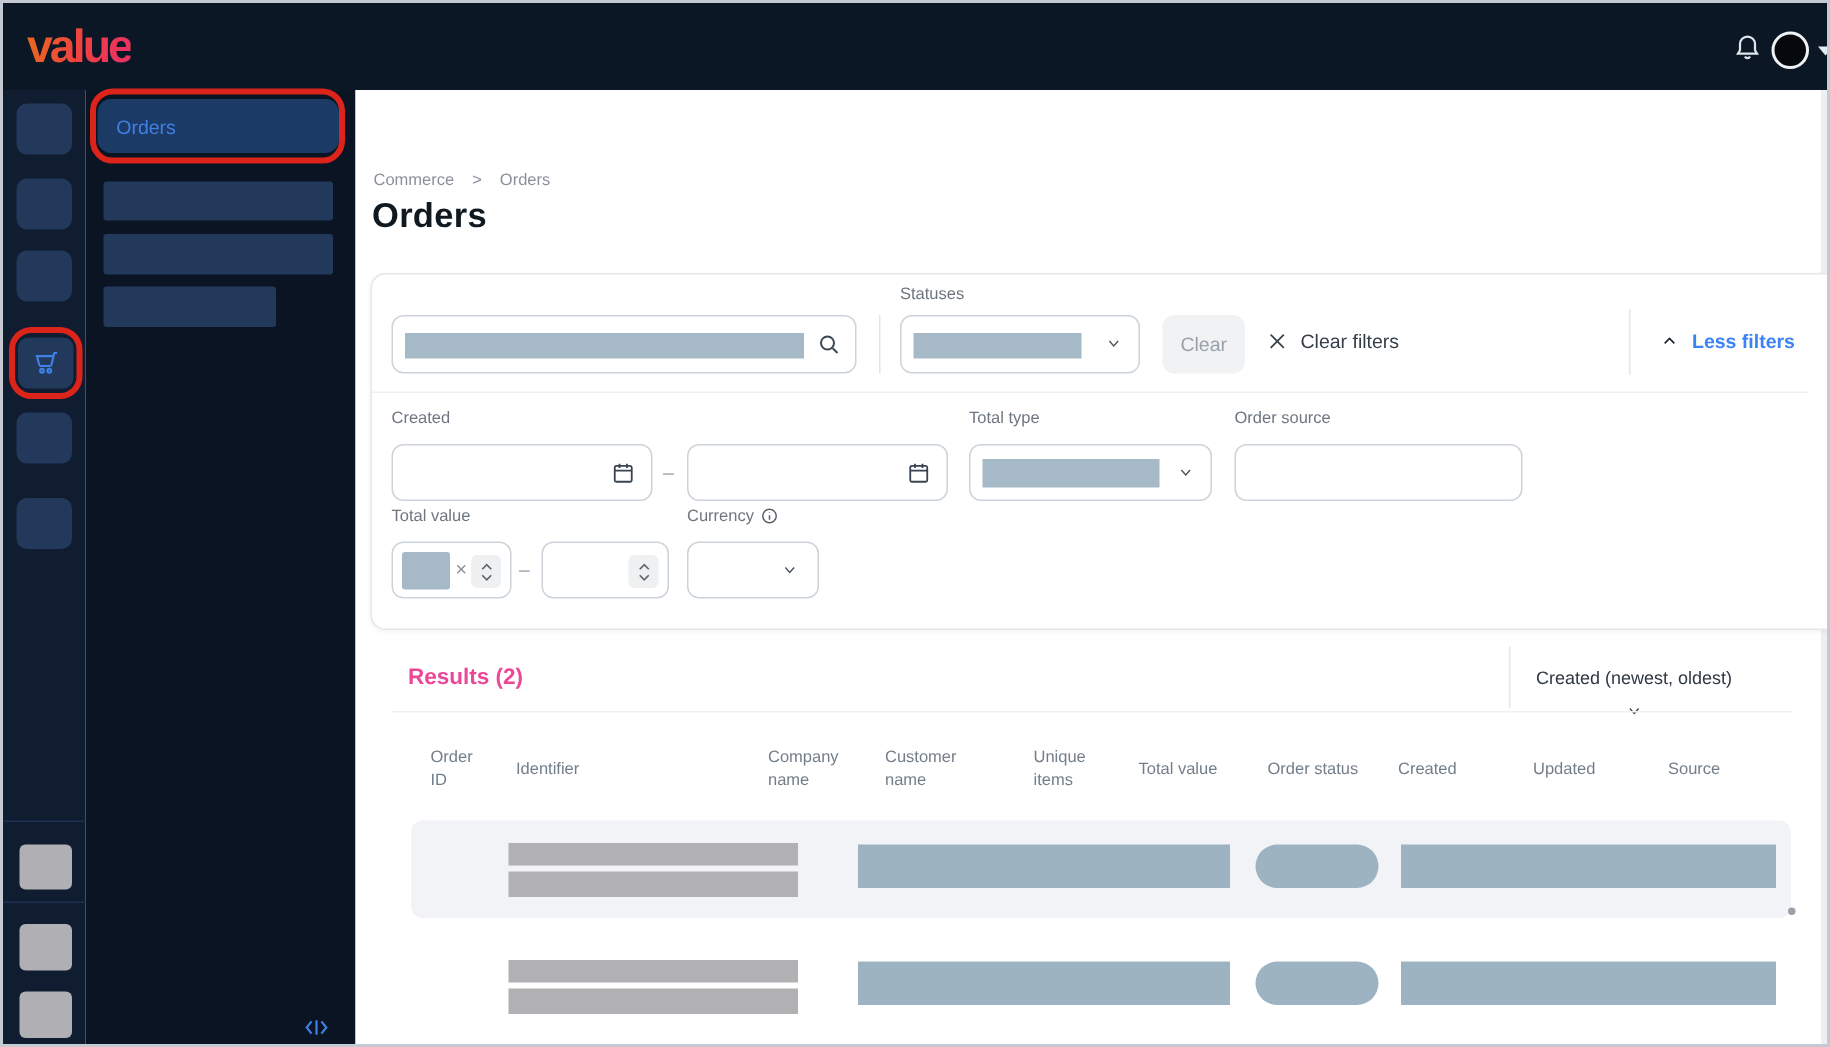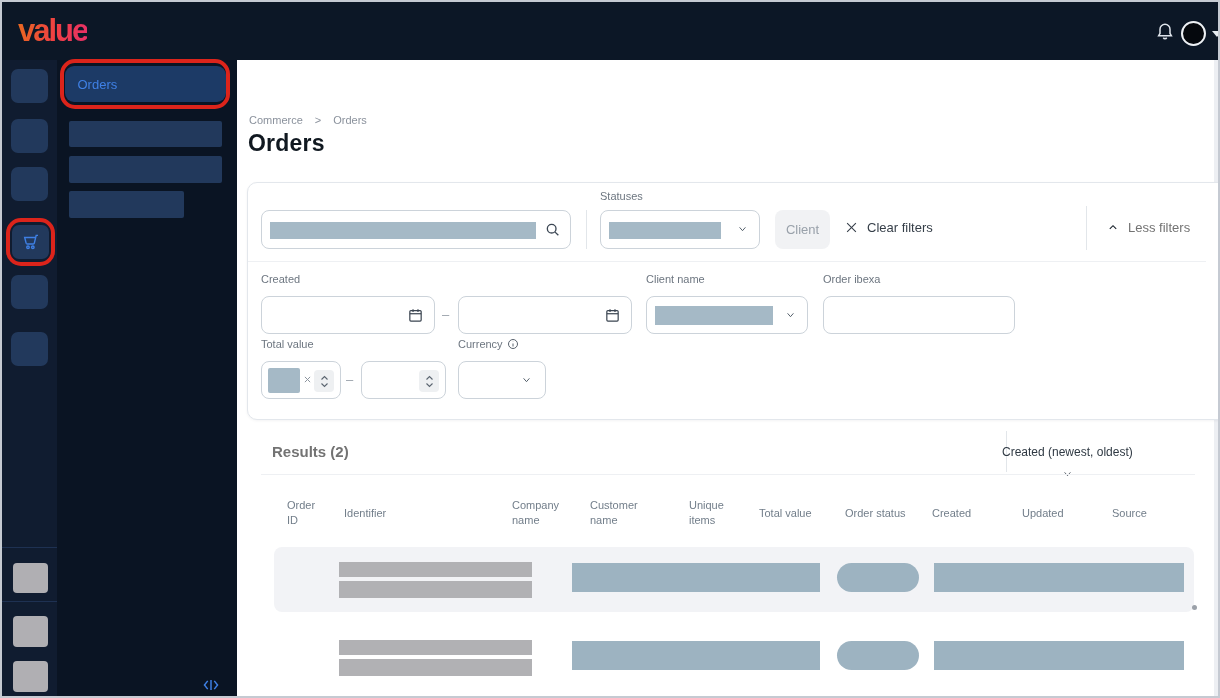--- a/index.html
+++ b/index.html
@@ -41,27 +41,27 @@
   #fpanel{position:absolute;left:10px;top:122px;width:1128px;height:238px;background:#fff;
           border:1px solid #e3e7ec;border-radius:10px;box-shadow:0 1px 3px rgba(16,24,40,.05);}
   .inp{position:absolute;border:1px solid #ccd3da;border-radius:8px;background:#fff;}
   .label{position:absolute;font-size:11px;color:#6d7680;}
   .ph{position:absolute;background:#a5b9c6;}
   .vdiv{position:absolute;width:1px;background:#e2e6ea;}
   .hdiv{position:absolute;height:1px;background:#eef0f3;}
   .btn-apply{position:absolute;border:none;border-radius:8px;background:#f1f2f4;color:#99a1aa;
              font-size:13px;cursor:pointer;}
   .linkrow{position:absolute;display:flex;gap:8px;font-size:13px;color:#353e48;cursor:pointer;}
-  .bold-link{font-weight:400;color:#737373;font-size:13px;}
+  .bold-link{font-weight:700;color:#3b82f6;font-size:13px;}
   .dash{position:absolute;color:#99a1aa;font-size:13px;}
   .stepper{position:absolute;width:20px;height:22px;background:#eef0f2;border-radius:4px;
            display:flex;flex-direction:column;align-items:center;justify-content:center;gap:1px;cursor:pointer;}
   .chip{position:absolute;background:#a5b9c6;border-radius:2px;}
 
-  .results-title{font-size:15px;font-weight:700;color:#737373;}
+  .results-title{font-size:15px;font-weight:700;color:#ec4899;}
   .sort{display:flex;align-items:center;gap:10px;font-size:12px;color:#2f3943;cursor:pointer;}
   .th{position:absolute;display:flex;align-items:center;font-size:11px;color:#727e8a;line-height:1.35;height:34px;}
   .row{position:absolute;left:37px;width:920px;height:65px;border-radius:8px;}
   .row .g1{position:absolute;left:65px;top:15px;width:193px;height:15px;background:#b1b1b4;}
   .row .g2{position:absolute;left:65px;top:34px;width:193px;height:17px;background:#b1b1b4;}
   .row .b1{position:absolute;left:298px;top:16px;width:248px;height:29px;background:#9db3c1;}
   .row .pillc{position:absolute;left:563px;top:16px;width:82px;height:29px;border-radius:15px;background:#9db3c1;}
   .row .b2{position:absolute;left:660px;top:16px;width:250px;height:29px;background:#9db3c1;}
   .scrolltrack{position:absolute;right:0;top:0;width:6px;height:638px;background:#edeff3;}
   svg{display:block;}
@@ -151,21 +151,21 @@
       <div class="label" style="left:352px;top:7px;">Statuses</div>
       <div class="inp" style="left:352px;top:27px;width:160px;height:39px;">
         <div class="ph" style="left:8px;top:11px;width:112px;height:17px;"></div>
         <span class="icon" style="position:absolute;right:10px;top:13px;">
           <svg width="13" height="10" viewBox="0 0 24 24" fill="none" stroke="#46525e" stroke-width="2.2">
               <polyline points="5,8 12,16 19,8"></polyline>
             </svg>
         </span>
       </div>
 
-      <button class="btn-apply" style="left:527px;top:27px;width:55px;height:39px;">Client</button>
+      <button class="btn-apply" style="left:527px;top:27px;width:55px;height:39px;">Clear</button>
       <div class="linkrow" style="left:596px;top:37px;">
         <span class="icon">
           <svg width="15" height="15" viewBox="0 0 24 24" fill="none" stroke="#353e48" stroke-width="1.8">
               <line x1="5" y1="5" x2="19" y2="19"></line>
               <line x1="19" y1="5" x2="5" y2="19"></line>
             </svg>
         </span>
         <span>Clear filters</span>
       </div>
       <div class="vdiv" style="left:838px;top:23px;height:44px;"></div>
@@ -196,31 +196,31 @@
         <span class="icon" style="position:absolute;right:10px;top:10px;">
           <svg width="17" height="17" viewBox="0 0 24 24" fill="none" stroke="#3a4450" stroke-width="1.7">
               <rect x="4" y="5" width="16" height="15" rx="1.5"></rect>
               <line x1="4" y1="9.5" x2="20" y2="9.5"></line>
               <line x1="8.5" y1="3" x2="8.5" y2="7"></line>
               <line x1="15.5" y1="3" x2="15.5" y2="7"></line>
             </svg>
         </span>
       </div>
 
-      <div class="label" style="left:398px;top:90px;">Client name</div>
+      <div class="label" style="left:398px;top:90px;">Total type</div>
       <div class="inp" style="left:398px;top:113px;width:162px;height:38px;">
         <div class="ph" style="left:8px;top:9px;width:118px;height:19px;"></div>
         <span class="icon" style="position:absolute;right:10px;top:13px;">
           <svg width="13" height="10" viewBox="0 0 24 24" fill="none" stroke="#46525e" stroke-width="2.2">
               <polyline points="5,8 12,16 19,8"></polyline>
             </svg>
         </span>
       </div>
 
-      <div class="label" style="left:575px;top:90px;">Order ibexa</div>
+      <div class="label" style="left:575px;top:90px;">Order source</div>
       <input class="inp" style="left: 575px; top: 113px; width: 192px; height: 38px; outline: none; padding: 0px 10px; font-size: 13px;">
 
       <div class="label" style="left:13px;top:155px;">Total value</div>
       <div class="inp" style="left:13px;top:178px;width:80px;height:38px;">
         <div class="chip" style="left:6px;top:6px;width:32px;height:25px;"></div>
         <span class="icon" style="position:absolute;left:41px;top:13px;">
           <svg width="9" height="9" viewBox="0 0 24 24" fill="none" stroke="#8a929c" stroke-width="2.6">
               <line x1="5" y1="5" x2="19" y2="19"></line>
               <line x1="19" y1="5" x2="5" y2="19"></line>
             </svg>
@@ -260,21 +260,21 @@
         <span class="icon" style="position:absolute;right:12px;top:13px;">
           <svg width="13" height="10" viewBox="0 0 24 24" fill="none" stroke="#46525e" stroke-width="2.2">
               <polyline points="5,8 12,16 19,8"></polyline>
             </svg>
         </span>
       </div>
     </div>
 
     <div class="abs results-title" style="left:35px;top:383px;">Results (2)</div>
     <div class="vdiv" style="left:769px;top:371px;height:41px;"></div>
-    <div class="abs sort" style="left:765px;top:385px;flex-direction:column;">
+    <div class="abs sort" style="left:787px;top:385px;flex-direction:column;">
       <span>Created (newest, oldest)</span>
       <span class="icon">
         <svg width="13" height="10" viewBox="0 0 24 24" fill="none" stroke="#3c4650" stroke-width="2">
             <polyline points="5,8 12,16 19,8"></polyline>
           </svg>
       </span>
     </div>
     <div class="hdiv" style="left:24px;top:414px;width:934px;"></div>
 
     <div class="th" style="left:50px;top:436px;width:42px;">Order ID</div>

